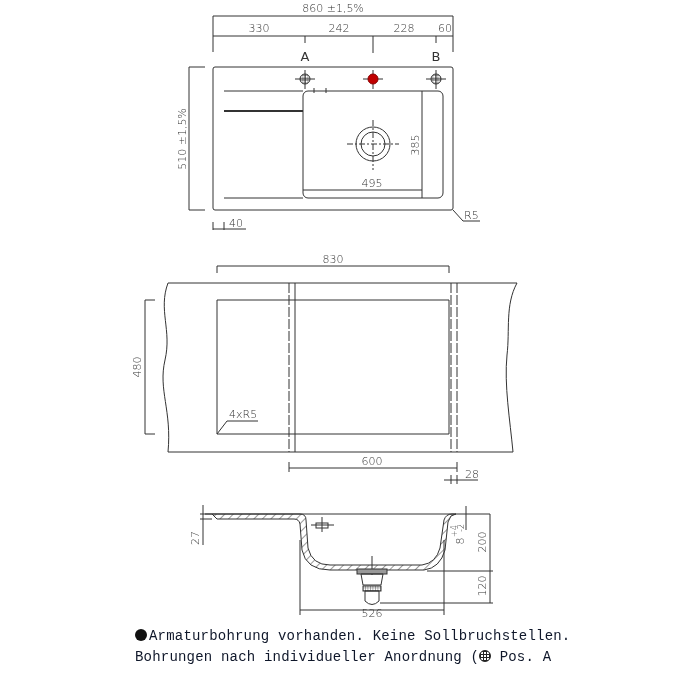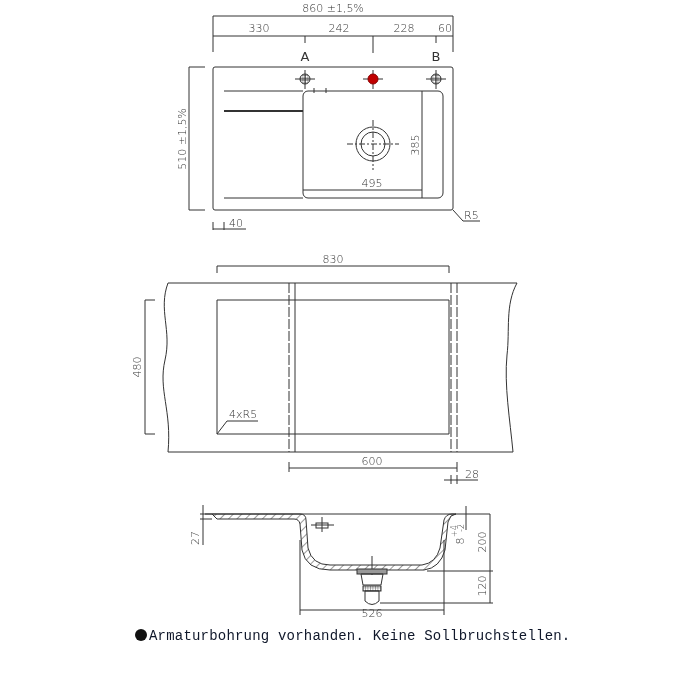--- a/index.html
+++ b/index.html
@@ -170,13 +170,14 @@
   <text class="dim" x="0" y="0" transform="translate(486,542) rotate(-90)" text-anchor="middle">200</text>
   <text class="dim" x="0" y="0" transform="translate(486,586) rotate(-90)" text-anchor="middle">120</text>
   <text class="dim" x="0" y="0" transform="translate(464,541) rotate(-90)" text-anchor="middle">8</text>
   <text class="dim" style="font-size:8px" x="0" y="0" transform="translate(457,531) rotate(-90)" text-anchor="middle">+4</text>
   <text class="dim" style="font-size:8px" x="0" y="0" transform="translate(464,528) rotate(-90)" text-anchor="middle">-2</text>
   <text class="dim" x="372" y="617" text-anchor="middle">526</text>
 </svg>
 
 <div class="note">
   <div><span class="dot"></span><span>Armaturbohrung vorhanden. Keine Sollbruchstellen.</span></div>
+  <div><span>Bohrungen nach individueller Anordnung (</span><span class="hatch"></span> <span>Pos. A</span></div>
 </div>
 
 </body></html>

